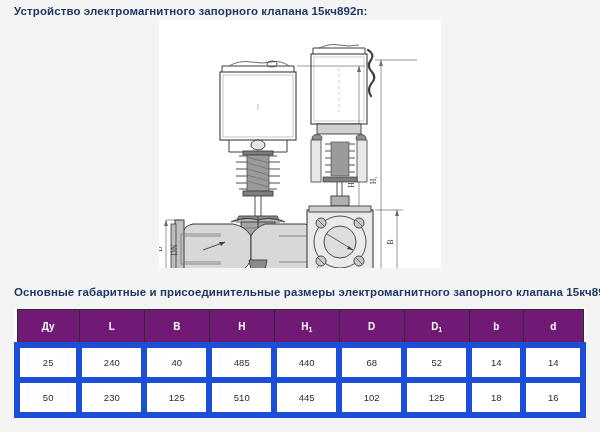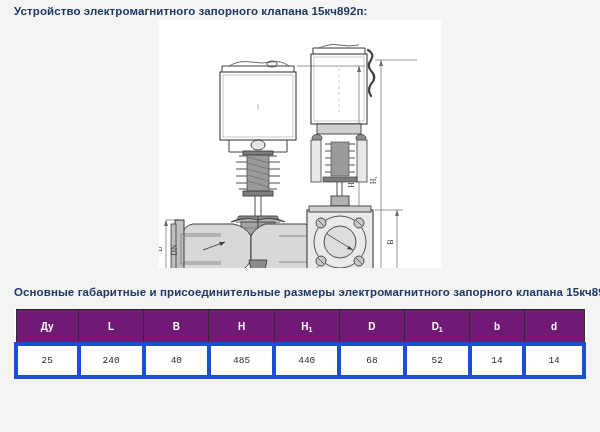--- a/index.html
+++ b/index.html
@@ -61,25 +61,24 @@
     font-weight: bold;
     height: 30px;
     border: 1px solid #2b2b2b;
     text-align: center;
     vertical-align: middle;
   }
   table.dims td {
     font-size: 9.5px;
     color: #2b2b2b;
     height: 27px;
-    border: 4px solid #1d4ed8;
+    border: 6px solid #1d4ed8;
     text-align: center;
     vertical-align: middle;
     background: #ffffff;
-    font-family: Liberation Mono, monospace;
   }
   table.dims th sub {
     font-size: 7px;
     vertical-align: baseline;
     position: relative;
     bottom: -2px;
   }
   .dw-label {
     font-family: "Liberation Serif", serif;
     font-size: 7px;
@@ -276,17 +275,28 @@
           <td>25</td>
           <td>240</td>
           <td>40</td>
           <td>485</td>
           <td>440</td>
           <td>68</td>
           <td>52</td>
           <td>14</td>
           <td>14</td>
         </tr>
+        <tr>
+          <td>50</td>
+          <td>230</td>
+          <td>125</td>
+          <td>510</td>
+          <td>445</td>
+          <td>102</td>
+          <td>125</td>
+          <td>18</td>
+          <td>16</td>
+        </tr>
       </tbody>
     </table>
   </div>
 
 </div>
 
 </body></html>

